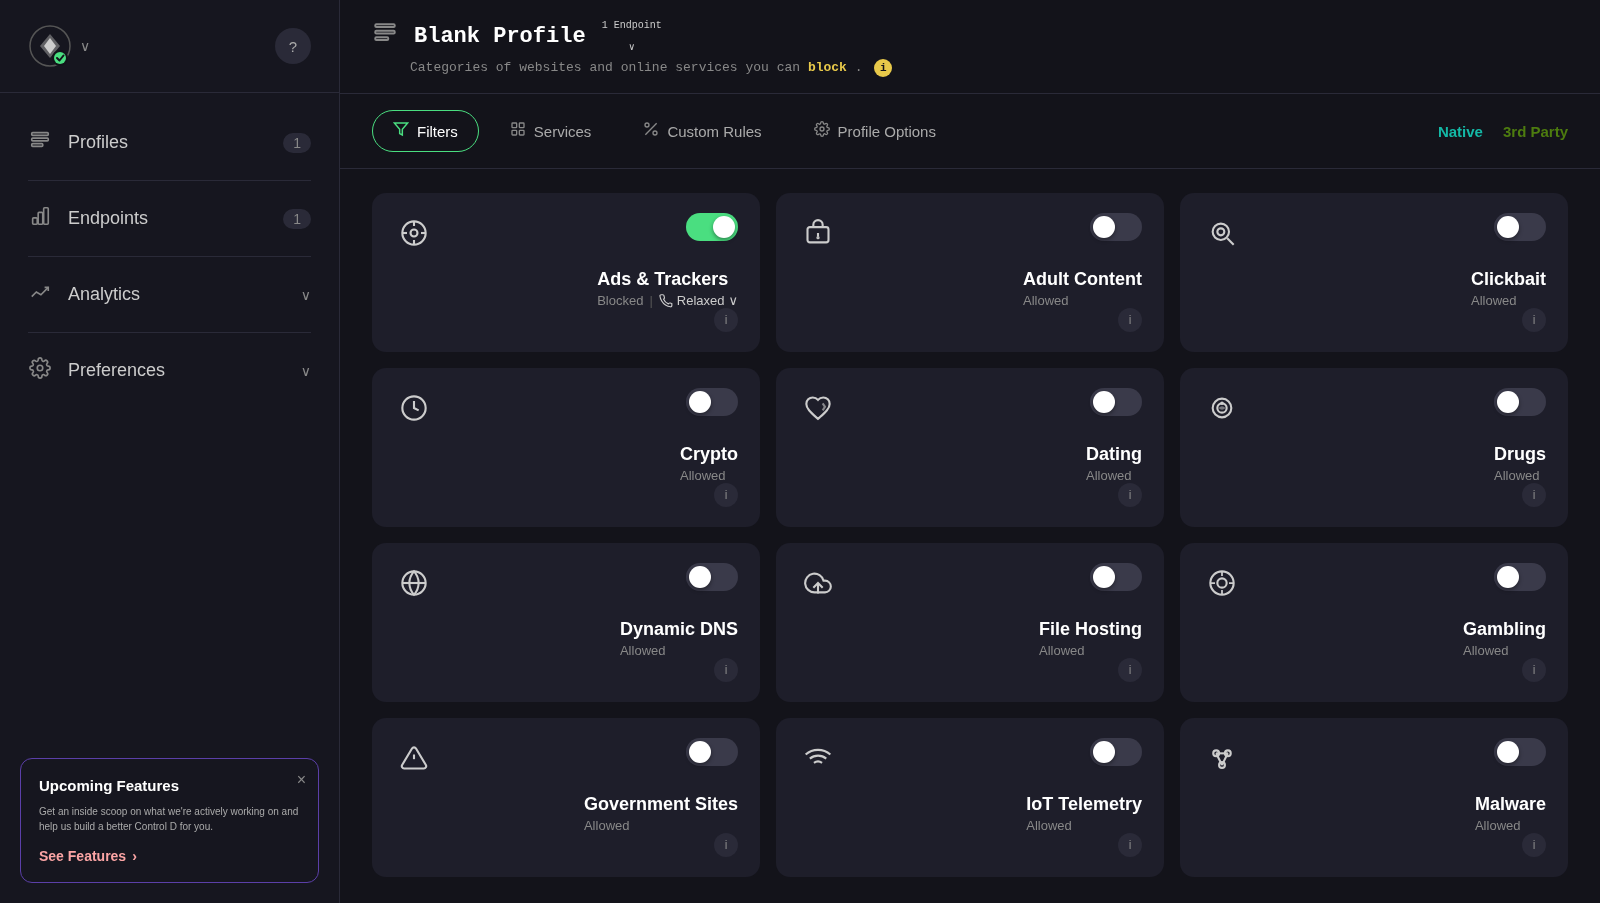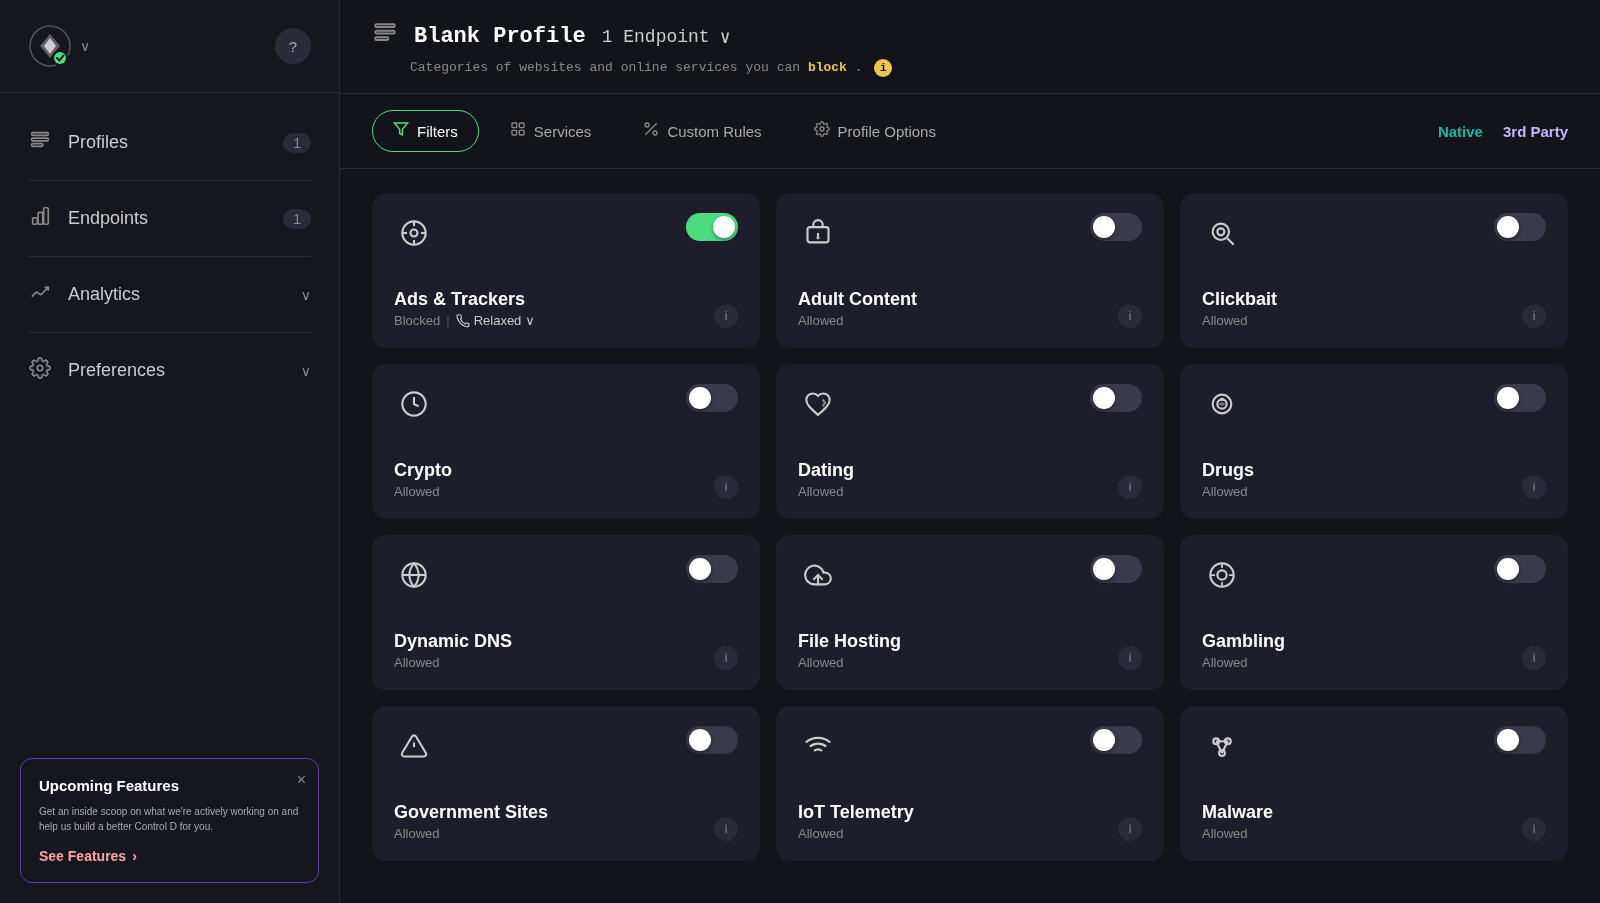--- a/index.html
+++ b/index.html
@@ -183,22 +183,23 @@
       font-size: 22px;
       font-weight: 700;
       color: #fff;
     }
 
     .endpoint-badge {
       display: flex;
       align-items: center;
       gap: 10px;
       color: #ccc;
-      font-size: 18px;
-      cursor: pointer;
+      font-size: 10px;
+      cursor: pointer;
+      flex-direction: column;
     }
 
     .topbar-subtitle {
       font-size: 13px;
       color: #888;
       margin-left: 38px;
     }
 
     .topbar-subtitle strong {
       color: #e8c94a;
@@ -262,21 +263,21 @@
     .tabs-right {
       display: flex;
       gap: 20px;
       align-items: center;
     }
 
     .view-toggle {
       font-size: 15px;
       font-weight: 600;
       cursor: pointer;
-      color: #c4b5fd;
+      color: #4d7c0f;
     }
     .view-toggle.active { color: #14b8a6; }
 
     
     .filters-content {
       flex: 1;
       overflow-y: auto;
       padding: 24px 32px;
     }
 
@@ -312,20 +313,21 @@
       justify-content: center;
       font-size: 24px;
       color: #ccc;
     }
 
     .filter-card-bottom {
       display: flex;
       align-items: flex-end;
       justify-content: space-between;
       margin-top: 16px;
+      flex-direction: column;
     }
 
     .filter-card-labels {}
 
     .filter-card-name {
       font-size: 18px;
       font-weight: 700;
       color: #fff;
       margin-bottom: 3px;
     }

